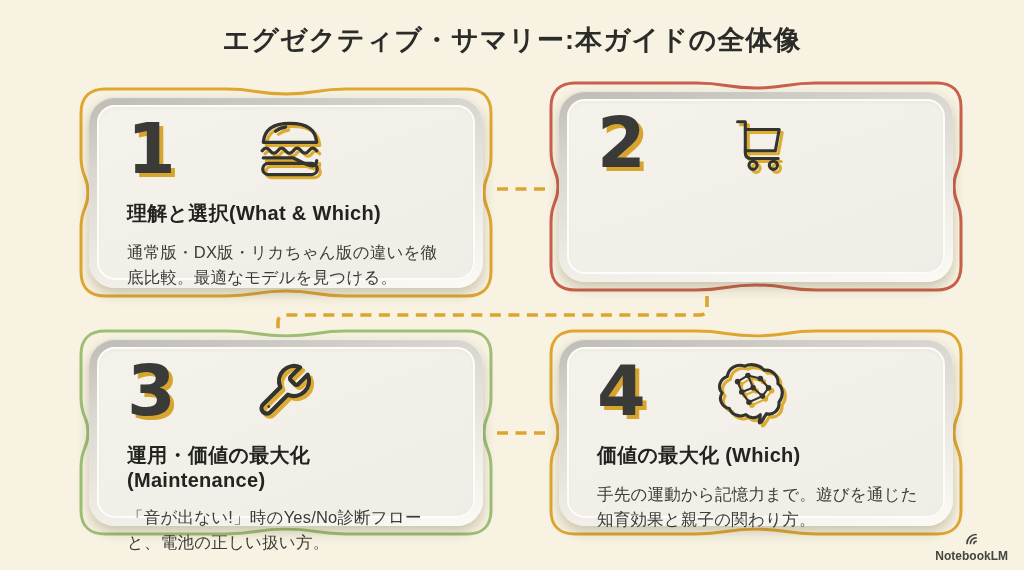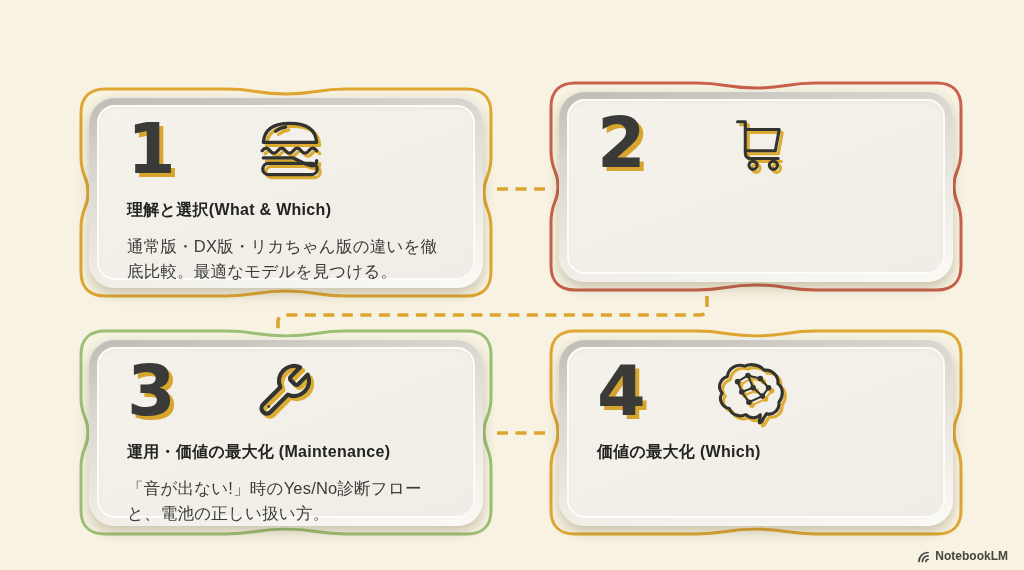--- a/index.html
+++ b/index.html
@@ -35,36 +35,37 @@
   }
   .num-row{display:flex;align-items:flex-start;height:78px;}
   .big-num{
     font-size:70px;line-height:72px;font-weight:800;color:#3a3a38;
     text-shadow:4px 4px 0 #d7a42e;
     font-family:"DejaVu Sans","Liberation Sans",sans-serif;
   }
   .icon-slot{margin-left:78px;margin-top:6px;display:flex;align-items:center;}
   .icon-slot svg{filter:drop-shadow(3px 3px 0 #dcab2f);}
   .card-heading{
-    font-size:16px;font-weight:bold;color:#232321;margin-top:9px;letter-spacing:.3px;
+    font-size:20px;font-weight:bold;color:#232321;margin-top:9px;letter-spacing:.3px;
   }
   .card-body{
     font-size:16.5px;line-height:1.5;color:#3b3b38;margin-top:13px;letter-spacing:.2px;
   }
   .connector{position:absolute;inset:0;width:100%;height:100%;pointer-events:none;}
   .watermark{
     position:absolute;right:16px;bottom:7px;display:flex;align-items:center;gap:4px;
-    font-size:12px;font-weight:bold;color:#45453f;
+    font-size:12px;font-weight:bold;color:#45453f;flex-direction:column;
   }
 </style>
 </head>
 <body style="background: rgb(247, 242, 225);">
 
 <div class="stage">
 
+  <div class="title">エグゼクティブ・サマリー:本ガイドの全体像</div>
 
   <svg class="connector" viewBox="0 0 1024 570">
     <path d="M 497 189 H 546" fill="none" stroke-width="3.6" stroke-dasharray="11 7.5" stroke="#dfa42f"></path>
     <path d="M 707 296 L 707 308 Q 707 315 699 315 L 286 315 Q 278 315 278 322 L 278 331" fill="none" stroke-width="3.6" stroke-dasharray="11 7.5" stroke="#dfa42f"></path>
     <path d="M 497 433 H 546" fill="none" stroke-width="3.6" stroke-dasharray="11 7.5" stroke="#dfa42f"></path>
   </svg>
 
   <div class="card" style="left: 78px; top: 86px; --accent: #dfa630;">
     <svg class="frame" viewBox="0 0 416 212" preserveAspectRatio="none">
       <path d="M 27 3 L 148 3 C 178 3 178 8 208 8 C 238 8 238 3 268 3 L 389 3 C 403 3 413 10 413 27 L 413 70 C 413 92 406 88 406 106 C 406 124 413 120 413 142 L 413 185 C 413 202 403 209 389 209 L 268 209 C 238 209 238 204 208 204 C 178 204 178 209 148 209 L 27 209 C 13 209 3 202 3 185 L 3 142 C 3 120 10 124 10 106 C 10 88 3 92 3 70 L 3 27 C 3 10 13 3 27 3 Z" fill="none" stroke-width="3"></path>
@@ -161,20 +162,21 @@
                   <circle cx="52" cy="26" r="2.7"></circle>
                 <circle cx="26" cy="30" r="2.7"></circle>
                   <circle cx="37" cy="26" r="2.7"></circle>
                 <circle cx="46" cy="34" r="2.7"></circle>
                   <circle cx="33" cy="40" r="2.7"></circle>
               </g>
             </svg>
           </div>
         </div>
         <div class="card-heading">価値の最大化 (Which)</div>
+        <div class="card-body">手先の運動から記憶力まで。遊びを通じた知育効果と親子の関わり方。</div>
       </div>
     </div>
   </div>
 
   <div class="watermark">
     <svg width="14" height="13" viewBox="0 0 14 13" fill="none" stroke="#45453f" stroke-width="1.7" stroke-linecap="round">
       <path d="M 2 11.5 A 9 9 0 0 1 11 2.5"></path>
       <path d="M 5.4 11.5 A 5.6 5.6 0 0 1 11 5.9"></path>
       <path d="M 8.9 11.5 A 2.2 2.2 0 0 1 11.1 9.3"></path>
     </svg>

